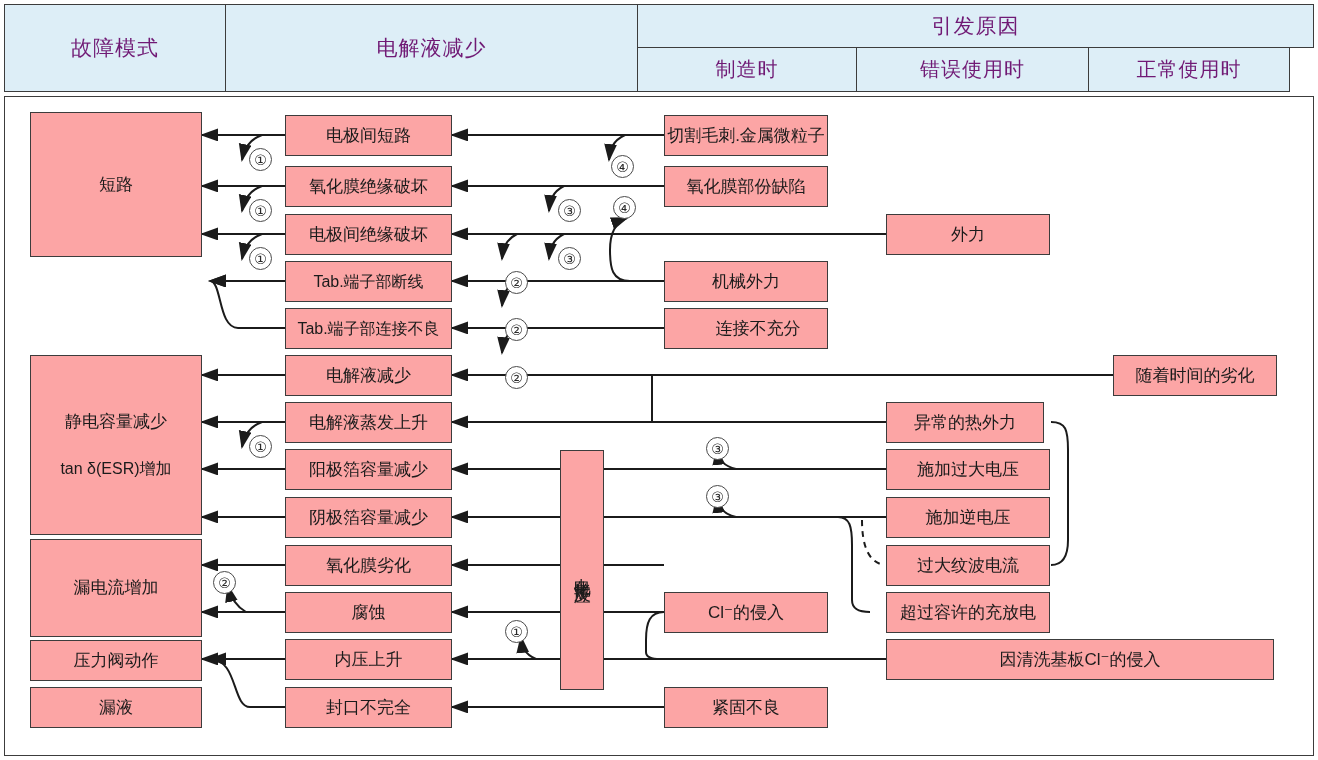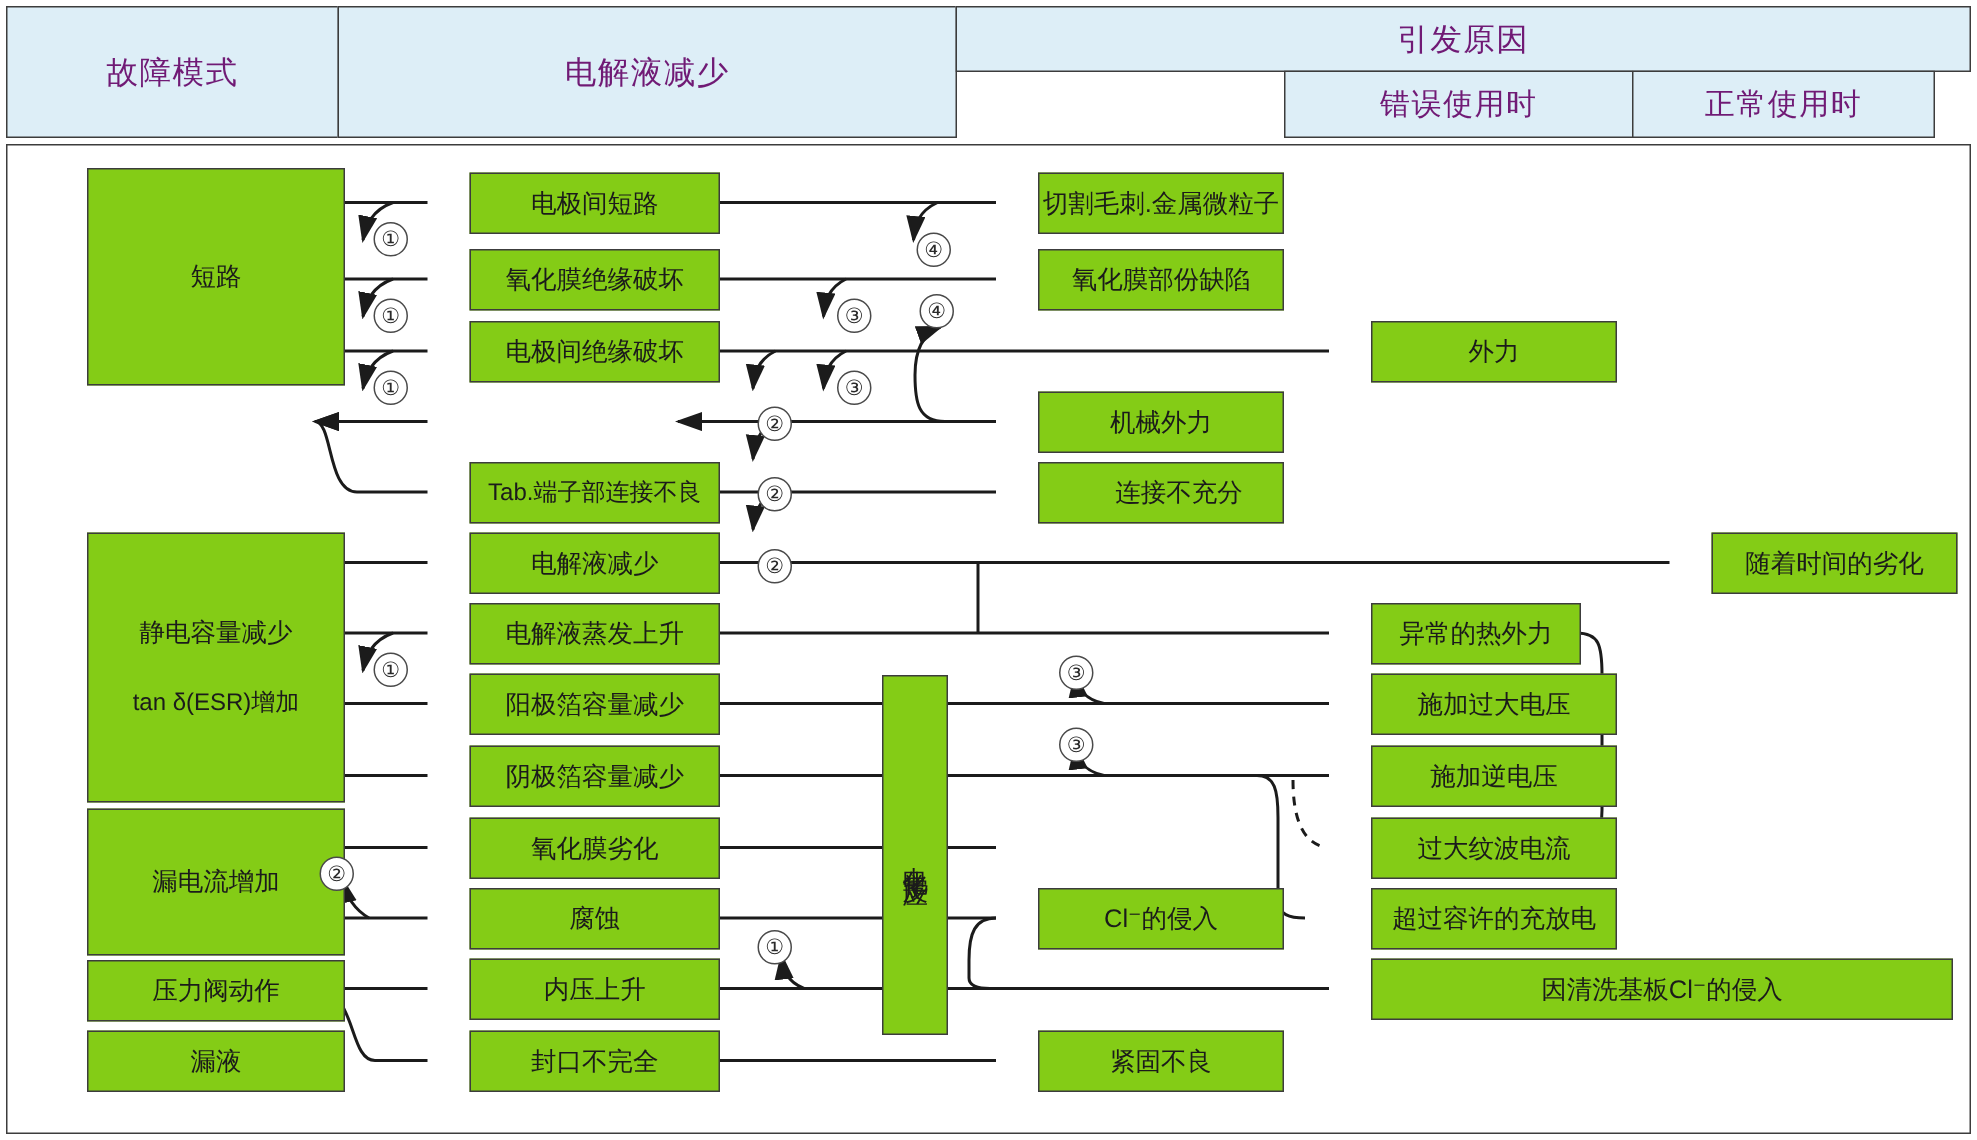--- a/index.html
+++ b/index.html
@@ -8,23 +8,23 @@
 
   
   .hdr{position:absolute;box-sizing:border-box;background:#ddeef7;border:1.5px solid #3c3c3c;
        display:flex;align-items:center;justify-content:center;color:#701a75;font-size:21px;letter-spacing:1px;}
   .hdr.sub{font-size:20px;}
 
   
   .frame{position:absolute;box-sizing:border-box;border:1.5px solid #3c3c3c;background:#fff;}
 
   
-  .box{position:absolute;box-sizing:border-box;border:1.6px solid #3c3c3c;background:#84cc16;
+  .box{position:absolute;box-sizing:border-box;border:1.6px solid #3c3c3c;background:#fca5a5;
        display:flex;align-items:center;justify-content:center;color:#1b1b1b;font-size:17px;
-       text-align:center;line-height:1.25;z-index:4;margin-left:28px;}
+       text-align:center;line-height:1.25;z-index:4;}
   .box.small{font-size:16px;}
   .box.vert{writing-mode:vertical-rl;text-orientation:upright;letter-spacing:2px;font-size:17px;}
   .box.stack{flex-direction:column;gap:26px;}
   .box .sub2{font-size:16px;}
 
   
   #wires{position:absolute;left:0;top:0;width:1318px;height:760px;z-index:2;}
 
   
   .cnum{position:absolute;width:21px;height:21px;border:1.3px solid #4a4a4a;border-radius:50%;
@@ -37,20 +37,23 @@
 <div id="page">
 
   <div class="hdr" style="left:4px;top:4px;width:222px;height:88px;">
     <span>故障模式</span>
   </div>
   <div class="hdr" style="left:225px;top:4px;width:413px;height:88px;">
     <span>电解液减少</span>
   </div>
   <div class="hdr" style="left:637px;top:4px;width:677px;height:44px;">
     <span>引发原因</span>
+  </div>
+  <div class="hdr sub" style="left:637px;top:47px;width:220px;height:45px;">
+    <span>制造时</span>
   </div>
   <div class="hdr sub" style="left:856px;top:47px;width:233px;height:45px;">
     <span>错误使用时</span>
   </div>
   <div class="hdr sub" style="left:1088px;top:47px;width:202px;height:45px;">
     <span>正常使用时</span>
   </div>
 
   <div class="frame" style="left:4px;top:96px;width:1310px;height:660px;"></div>
 
@@ -150,20 +153,23 @@
 
   <div class="box" style="left:285px;top:115px;width:167px;height:41px;">
     <span>电极间短路</span>
     </div>
   <div class="box" style="left:285px;top:166px;width:167px;height:41px;">
     <span>氧化膜绝缘破坏</span>
     </div>
   <div class="box" style="left:285px;top:214px;width:167px;height:41px;">
     <span>电极间绝缘破坏</span>
     </div>
+  <div class="box small" style="left:285px;top:261px;width:167px;height:41px;">
+    <span>Tab.端子部断线</span>
+    </div>
   <div class="box small" style="left:285px;top:308px;width:167px;height:41px;">
     <span>Tab.端子部连接不良</span>
     </div>
   <div class="box" style="left:285px;top:355px;width:167px;height:41px;">
     <span>电解液减少</span>
     </div>
   <div class="box" style="left:285px;top:402px;width:167px;height:41px;">
     <span>电解液蒸发上升</span>
     </div>
   <div class="box" style="left:285px;top:449px;width:167px;height:41px;">
@@ -204,21 +210,21 @@
   <div class="box" style="left:664px;top:592px;width:164px;height:41px;">
     <span>Cl⁻的侵入</span>
     </div>
   <div class="box" style="left:664px;top:687px;width:164px;height:41px;">
     <span>紧固不良</span>
     </div>
 
   <div class="box" style="left:886px;top:214px;width:164px;height:41px;">
     <span>外力</span>
     </div>
-  <div class="box" style="left:886px;top:402px;width:140px;height:41px;">
+  <div class="box" style="left:886px;top:402px;width:158px;height:41px;">
     <span>异常的热外力</span>
     </div>
   <div class="box" style="left:886px;top:449px;width:164px;height:41px;">
     <span>施加过大电压</span>
     </div>
   <div class="box" style="left:886px;top:497px;width:164px;height:41px;">
     <span>施加逆电压</span>
     </div>
   <div class="box" style="left:886px;top:545px;width:164px;height:41px;">
     <span>过大纹波电流</span>

